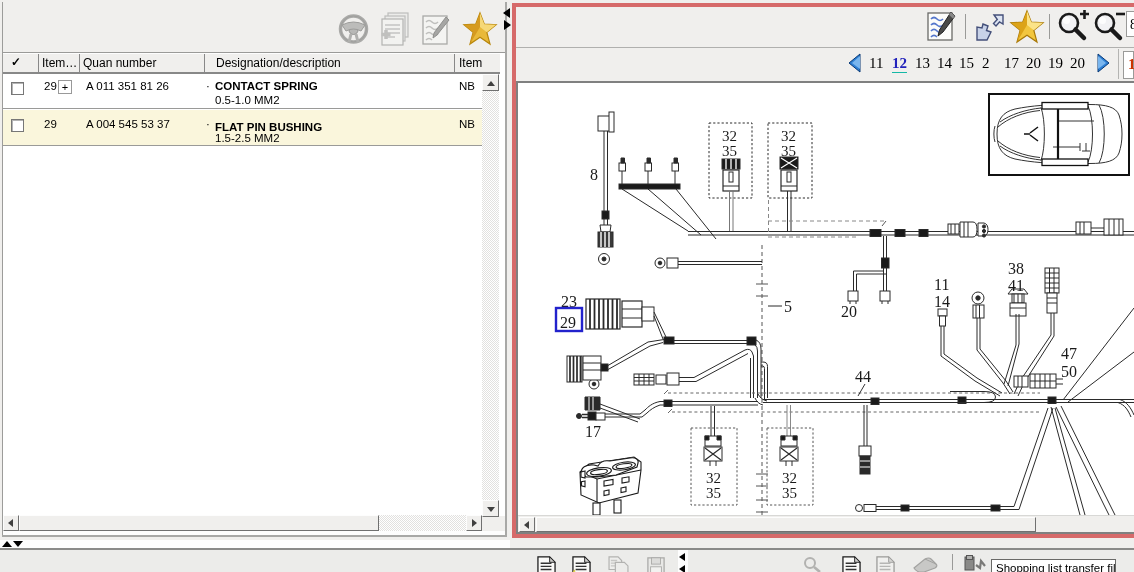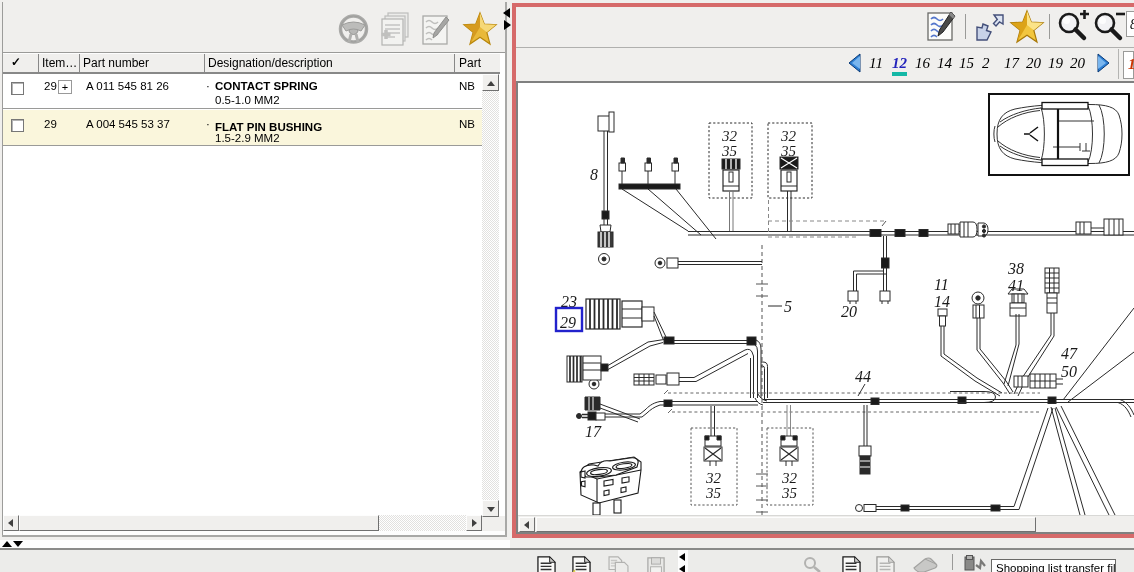--- a/index.html
+++ b/index.html
@@ -50,47 +50,47 @@
   </div>
 
   <div class="abs" style="left:3px;top:52px;width:502px;height:464px;background:#ffffff;">
     <style>#row1 span,#row2 span{font-size:11.5px;}</style>
 
     <div class="abs" style="left:0;top:0;width:502px;height:1px;background:#9a9a98;"></div>
     <div class="abs" style="left:0;top:1px;width:497px;height:21px;background:#f0efed;border-top:1px solid #fdfdfd;border-bottom:2px solid #888;"></div>
     <div class="abs" style="left:0;top:2px;width:497px;height:19px;font-size:12px;color:#000;">
       <span class="abs" style="left:8px;top:1px;font-weight:bold;">✓</span>
       <span class="abs" style="left:39px;top:2px;">Item…</span>
-      <span class="abs" style="left:80px;top:2px;">Part number</span>
-      <span class="abs" style="left:205px;top:2px;">Designation/description</span>
-      <span class="abs" style="left:456px;top:2px;">Part</span>
+      <span class="abs" style="left:80px;top:2px;">Quan number</span>
+      <span class="abs" style="left:213px;top:2px;">Designation/description</span>
+      <span class="abs" style="left:456px;top:2px;">Item</span>
     </div>
     <div class="abs" style="left:35px;top:2px;width:1px;height:19px;background:#888;"></div>
     <div class="abs" style="left:76px;top:2px;width:1px;height:19px;background:#888;"></div>
     <div class="abs" style="left:201px;top:2px;width:1px;height:19px;background:#888;"></div>
     <div class="abs" style="left:451px;top:2px;width:1px;height:19px;background:#888;"></div>
 
     <div class="abs" id="row1" style="left:0;top:22px;width:479px;height:35px;background:#fff;border-bottom:1px solid #9a9a98;">
       <div class="abs" style="left:8px;top:8px;width:13px;height:13px;background:#fff;border:1px solid #777;box-shadow:inset 1px 1px 0 #b4b4b4;"></div>
       <span class="abs" style="left:41px;top:6px;">29</span>
       <div class="abs" style="left:55px;top:6px;width:14px;height:14px;border:1px solid #999;text-align:center;line-height:12px;font-size:11px;">+</div>
-      <span class="abs" style="left:83px;top:6px;">A 011 545 81 26</span>
+      <span class="abs" style="left:83px;top:6px;">A 011 351 81 26</span>
       <span class="abs" style="left:203px;top:6px;">·</span>
       <span class="abs" style="left:212px;top:6px;font-weight:bold;">CONTACT SPRING</span>
       <span class="abs" style="left:212px;top:20px;">0.5-1.0 MM2</span>
       <span class="abs" style="left:456px;top:6px;">NB</span>
     </div>
 
     <div class="abs" id="row2" style="left:0;top:58px;width:479px;height:36px;background:#faf6dc;border-bottom:1px solid #9a9a98;">
       <div class="abs" style="left:8px;top:9px;width:13px;height:13px;background:#fff;border:1px solid #777;box-shadow:inset 1px 1px 0 #b4b4b4;"></div>
       <span class="abs" style="left:41px;top:8px;">29</span>
       <span class="abs" style="left:83px;top:8px;">A 004 545 53 37</span>
       <span class="abs" style="left:203px;top:8px;">·</span>
       <span class="abs" style="left:212px;top:11px;font-weight:bold;">FLAT PIN BUSHING</span>
-      <span class="abs" style="left:212px;top:22px;">1.5-2.9 MM2</span>
+      <span class="abs" style="left:212px;top:22px;">1.5-2.5 MM2</span>
       <span class="abs" style="left:456px;top:8px;">NB</span>
     </div>
   </div>
 
   <div class="abs dither" style="left:482px;top:74px;width:17px;height:443px;"></div>
   <div class="abs btn3d" style="left:482px;top:74px;width:17px;height:17px;"></div>
   <div class="abs" style="left:487px;top:81px;width:0;height:0;border:4px solid transparent;border-bottom:5px solid #404040;border-top:none;"></div>
   <div class="abs btn3d" style="left:482px;top:500px;width:17px;height:17px;"></div>
   <div class="abs" style="left:487px;top:507px;width:0;height:0;border:4px solid transparent;border-top:5px solid #404040;border-bottom:none;"></div>
 
@@ -99,21 +99,21 @@
   <div class="abs" style="left:8px;top:519px;width:0;height:0;border:4px solid transparent;border-right:5px solid #404040;border-left:none;"></div>
   <div class="abs btn3d" style="left:19px;top:515px;width:360px;height:16px;"></div>
   <div class="abs btn3d" style="left:466px;top:515px;width:16px;height:16px;"></div>
   <div class="abs" style="left:472px;top:519px;width:0;height:0;border:4px solid transparent;border-left:5px solid #404040;border-right:none;"></div>
 </div>
 
 <div class="abs" style="left:509px;top:0;width:3px;height:540px;background:#f0efed;"></div>
 <div class="abs" style="left:503px;top:8px;width:0;height:0;border:5px solid transparent;border-right:7px solid #000;border-left:none;"></div>
 <div class="abs" style="left:504px;top:20px;width:0;height:0;border:5px solid transparent;border-left:7px solid #000;border-right:none;"></div>
 
-<div class="abs" style="left:512px;top:3px;width:622px;height:535px;background:#d66a6a;font-style:italic;">
+<div class="abs" style="left:512px;top:3px;width:622px;height:535px;background:#d66a6a;">
   <div class="abs" style="left:4px;top:4px;width:618px;height:527px;background:#f0efed;">
 
     <div class="abs" id="rt-icons" style="left:0;top:0;width:618px;height:41px;border-bottom:1px solid #b0b0ae;">
       <svg class="abs" style="left:409px;top:2px;" width="34" height="34" viewBox="0 0 34 34">
         <rect x="3" y="4" width="24" height="27" fill="#fcfcfa" stroke="#6a6a68" stroke-width="1.3"></rect>
         <path d="M6 10q3-3 6 0t6 0M6 16q3-3 6 0t6 0M6 22q3-3 6 0t6 0M6 28q3-3 6 0" stroke="#5577cc" stroke-width="1.7" fill="none"></path>
         <path d="M26 3 L30 7 L18 23 L13 27 L14.5 21 Z" fill="#4a4a48" stroke="#222" stroke-width="1"></path>
         <path d="M26 3 L30 7 L28 9.7 L24 5.7 Z" fill="#888"></path>
       </svg>
       <div class="sep abs" style="left:449px;top:7px;height:25px;"></div>
@@ -141,22 +141,22 @@
       </svg>
       <div class="abs" style="left:610px;top:4px;width:12px;height:26px;background:#fff;border:1px solid #9a9a98;font-family:'Liberation Serif',serif;font-size:14px;padding:5px 0 0 3px;">8</div>
     </div>
 
     <div class="abs" id="pager" style="left:0;top:40px;width:618px;height:37px;font-family:'Liberation Serif',serif;font-size:15px;">
       <svg class="abs" style="left:331px;top:6px;" width="15" height="20" viewBox="0 0 15 20">
         <path d="M13 1 L2 10 L13 19 Z" fill="#2d7fd4" stroke="#0a3a77" stroke-width="1"></path>
         <path d="M13 3 L5 10 L13 16 Z" fill="#7ab6ee"></path>
       </svg>
       <span class="abs" style="left:353px;top:8px;">11</span>
-      <span class="abs" style="left:376px;top:8px;color:#2222bb;font-weight:bold;border-bottom:4px solid #14b8a6;">12</span>
-      <span class="abs" style="left:399px;top:8px;">16</span>
+      <span class="abs" style="left:376px;top:8px;color:#2222bb;font-weight:bold;border-bottom:1px solid #14b8a6;">12</span>
+      <span class="abs" style="left:399px;top:8px;">13</span>
       <span class="abs" style="left:421px;top:8px;">14</span>
       <span class="abs" style="left:443px;top:8px;">15</span>
       <span class="abs" style="left:466px;top:8px;">2</span>
       <span class="abs" style="left:488px;top:8px;">17</span>
       <span class="abs" style="left:510px;top:8px;">20</span>
       <span class="abs" style="left:532px;top:8px;">19</span>
       <span class="abs" style="left:554px;top:8px;">20</span>
       <svg class="abs" style="left:580px;top:6px;" width="15" height="20" viewBox="0 0 15 20">
         <path d="M2 1 L13 10 L2 19 Z" fill="#2d7fd4" stroke="#0a3a77" stroke-width="1"></path>
         <path d="M2 3 L10 10 L2 16 Z" fill="#7ab6ee"></path>

